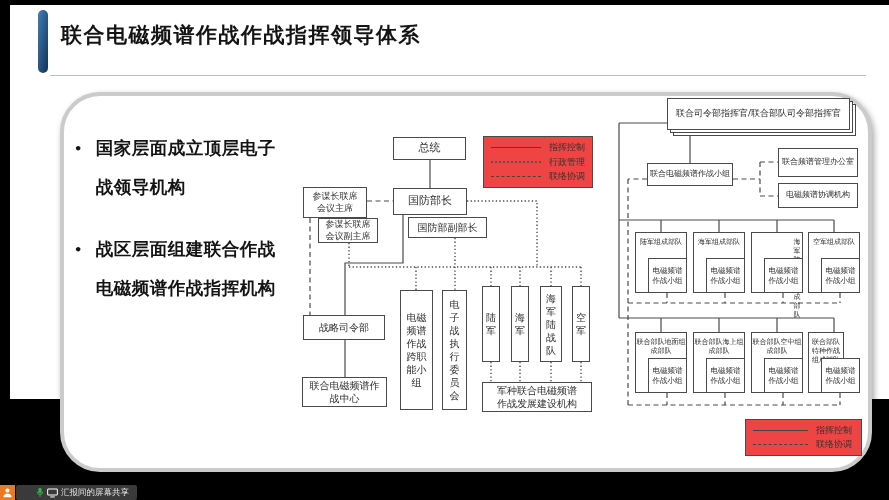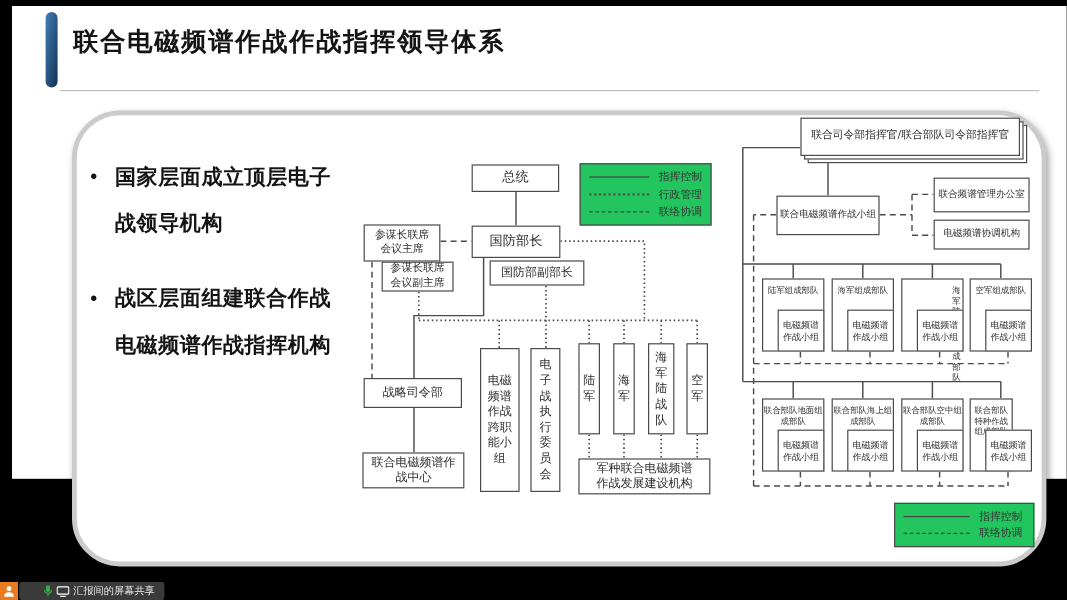--- a/index.html
+++ b/index.html
@@ -14,21 +14,21 @@
                border:4px solid #cbcbcb;border-radius:40px;box-shadow:2px 3px 6px rgba(0,0,0,.35);}
   .bullets{position:absolute;left:74px;top:129px;width:245px;display:flex;flex-direction:column;gap:23px;z-index:2;}
   .bullet{display:flex;gap:13px;color:#141414;font-size:17.5px;font-weight:600;line-height:39px;letter-spacing:.5px;}
   .dot-mark{font-size:13px;}
   .btxt{width:183px;}
   
   .nb{position:absolute;box-sizing:border-box;background:#fff;border:1px solid #4a4a4a;color:#2e2e2e;
       display:flex;align-items:center;justify-content:center;text-align:center;line-height:1.3;z-index:2;}
   .topalign{align-items:flex-start;padding-top:5px;}
   .ghost{position:absolute;box-sizing:border-box;background:#fff;border:1px solid #4a4a4a;z-index:1;}
-  .leg{position:absolute;box-sizing:border-box;background:#22c55e;border:1px solid #4a4a4a;display:flex;
+  .leg{position:absolute;box-sizing:border-box;background:#ef4444;border:1px solid #4a4a4a;display:flex;
        flex-direction:column;justify-content:space-evenly;padding:3px 7px;z-index:2;}
   .lrow{display:flex;align-items:center;gap:8px;}
   .sample{width:52px;height:0;}
   .sample.solid{border-top:1px solid #444;}
   .sample.dotted{border-top:2px dotted #555;}
   .sample.dashed{border-top:1px dashed #444;}
   .lab{font-size:9px;color:#333;white-space:nowrap;}
   svg.wires{position:absolute;left:0;top:0;z-index:1;pointer-events:none;}
   .ln{stroke:#4a4a4a;stroke-width:1.2;fill:none;}
   .dot{stroke-dasharray:1.3 2.3;stroke-width:1.4;}
@@ -115,21 +115,21 @@
   <div class="nb" style="left:511px;top:286px;width:18px;height:76px;font-size:10px;padding:0 3px;">海军</div>
   <div class="nb" style="left:540px;top:286px;width:22px;height:76px;font-size:10px;padding:0 5px;">海军陆战队</div>
   <div class="nb" style="left:572px;top:286px;width:18px;height:76px;font-size:10px;padding:0 3px;">空军</div>
 
   <div class="nb" style="left:482px;top:382px;width:110px;height:30px;font-size:10px;padding:0 10px;">军种联合电磁频谱作战发展建设机构</div>
 
   <div class="ghost" style="left:673px;top:104px;width:183px;height:32px;"></div>
   <div class="ghost" style="left:670px;top:101px;width:183px;height:32px;"></div>
   <div class="nb" style="left:667px;top:98px;width:183px;height:32px;font-size:9px;">联合司令部指挥官/联合部队司令部指挥官</div>
 
-  <div class="nb" style="left:647px;top:163px;width:86px;height:33px;font-size:8px;">联合电磁频谱作战小组</div>
+  <div class="nb" style="left:647px;top:163px;width:86px;height:23px;font-size:8px;">联合电磁频谱作战小组</div>
   <div class="nb" style="left:778px;top:148px;width:80px;height:29px;font-size:8px;">联合频谱管理办公室</div>
   <div class="nb" style="left:778px;top:183px;width:80px;height:25px;font-size:8px;">电磁频谱协调机构</div>
 
   <div class="nb topalign" style="left:635px;top:232px;width:52px;height:61px;font-size:7px;">陆军组成部队</div>
   <div class="nb topalign" style="left:693px;top:232px;width:52px;height:61px;font-size:7px;">海军组成部队</div>
   <div class="nb topalign" style="left:751px;top:232px;width:52px;height:61px;font-size:7px;padding-left:40px;">海军陆战队组成部队</div>
   <div class="nb topalign" style="left:808px;top:232px;width:52px;height:61px;font-size:7px;">空军组成部队</div>
   <div class="nb" style="left:648px;top:258px;width:39px;height:35px;font-size:7.5px;padding:0 2px;z-index:3;">电磁频谱作战小组</div>
   <div class="nb" style="left:706px;top:258px;width:39px;height:35px;font-size:7.5px;padding:0 2px;z-index:3;">电磁频谱作战小组</div>
   <div class="nb" style="left:764px;top:258px;width:39px;height:35px;font-size:7.5px;padding:0 2px;z-index:3;">电磁频谱作战小组</div>

